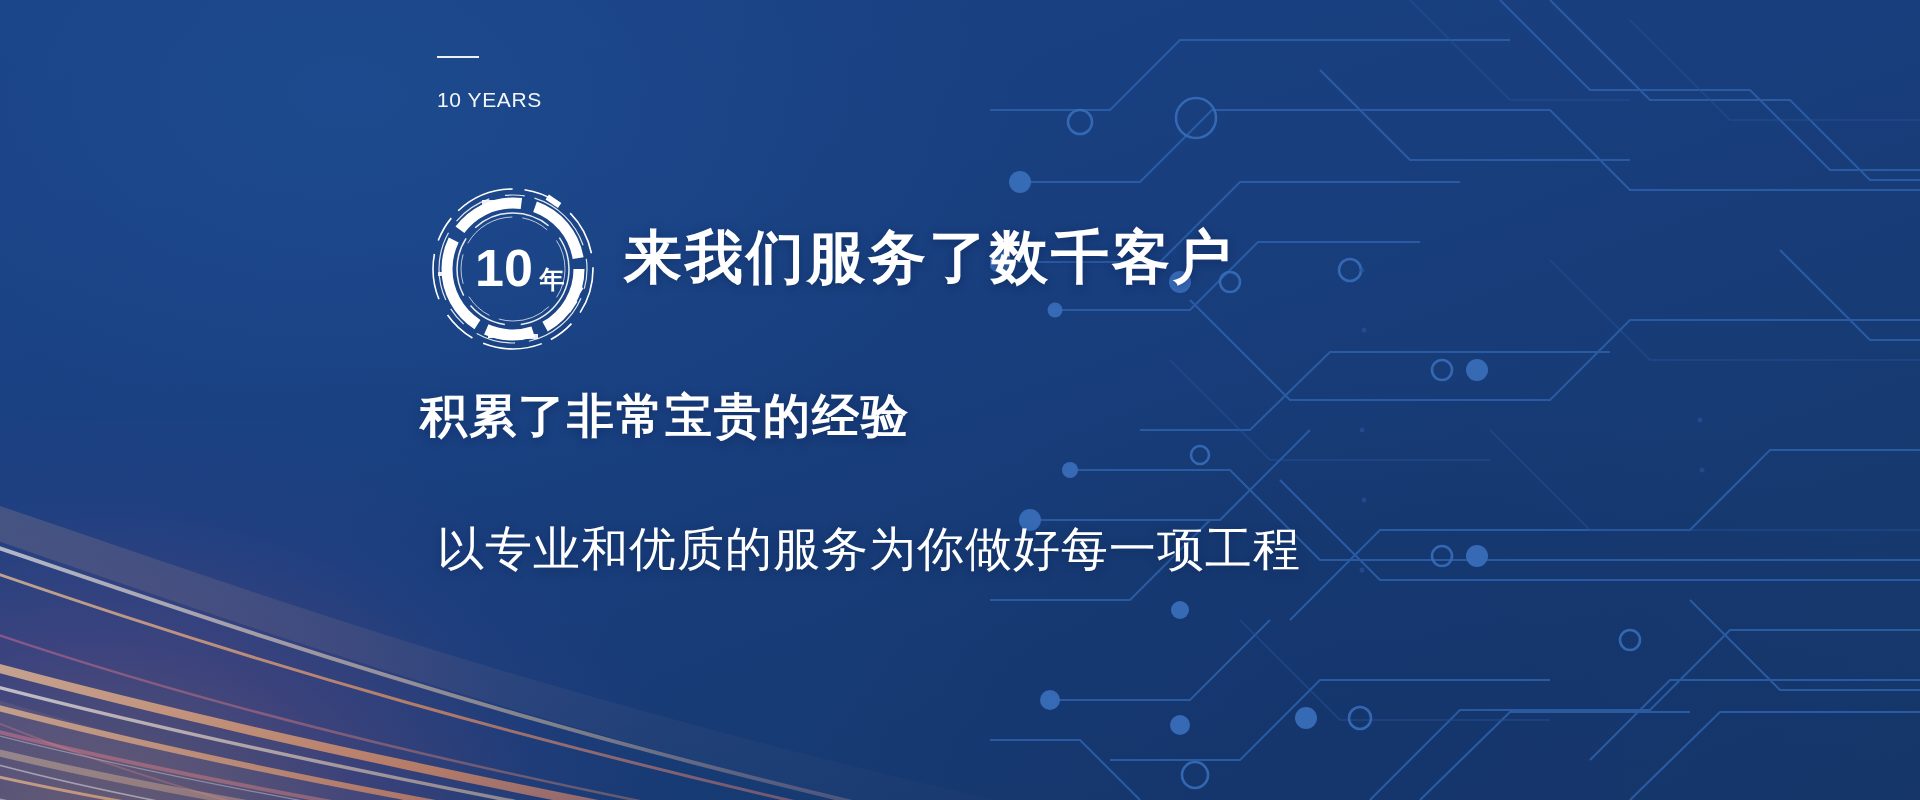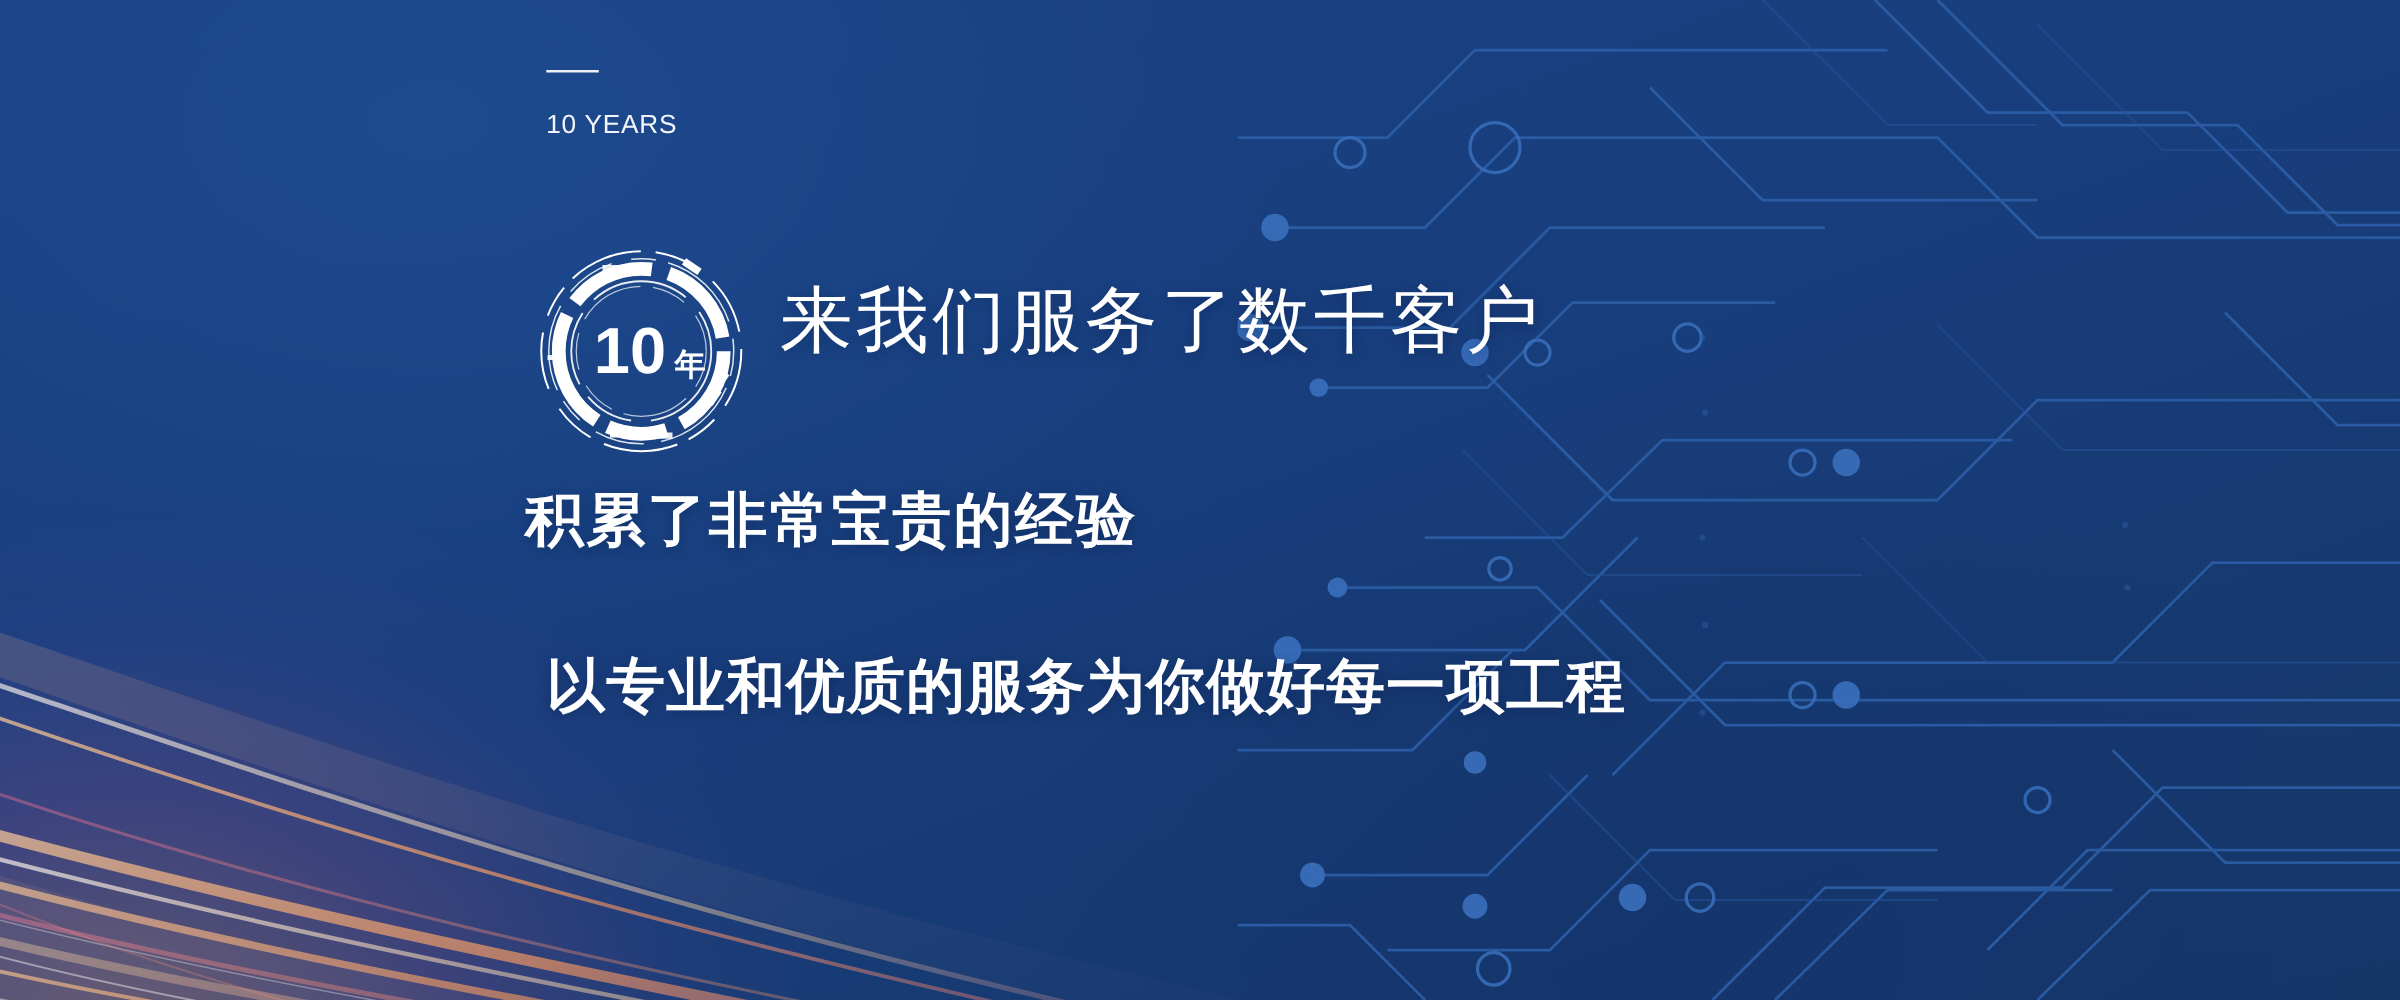--- a/index.html
+++ b/index.html
@@ -50,40 +50,40 @@
     width:42px; height:2px; background:#ffffff; opacity:.92;
   }
   .eyebrow {
     position:absolute; left:437px; top:88px;
     font-size:21px; letter-spacing:.6px; color:#ffffff; opacity:.95;
     white-space:nowrap;
   }
 
   
   .badge {
-    position:absolute; left:428px; top:196px;
+    position:absolute; left:428px; top:184px;
     width:170px; height:170px;
   }
   .badge svg { display:block; width:100%; height:100%; }
 
   .headline {
     position:absolute; left:624px; top:228px;
-    font-size:58px; font-weight:normal; color:#ffffff;
+    font-size:58px; font-weight:bold; color:#ffffff;
     letter-spacing:3px; line-height:1; white-space:nowrap;
     text-shadow:0 2px 10px rgba(0,20,60,.35);
   }
   .subline {
     position:absolute; left:420px; top:392px;
     font-size:47px; font-weight:bold; color:#ffffff;
     letter-spacing:2px; line-height:1; white-space:nowrap;
     text-shadow:0 2px 10px rgba(0,20,60,.35);
   }
   .subline2 {
     position:absolute; left:437px; top:525px;
-    font-size:47px; font-weight:bold; color:#ffffff;
+    font-size:47px; font-weight:normal; color:#ffffff;
     letter-spacing:1px; line-height:1; white-space:nowrap;
     text-shadow:0 2px 10px rgba(0,20,60,.35);
   }
   .english {
     position:absolute; left:437px; top:637px;
     width:530px;
     font-size:13.5px; line-height:1.55; color:#e9eef8;
     letter-spacing:.1px;
   }
 </style>

